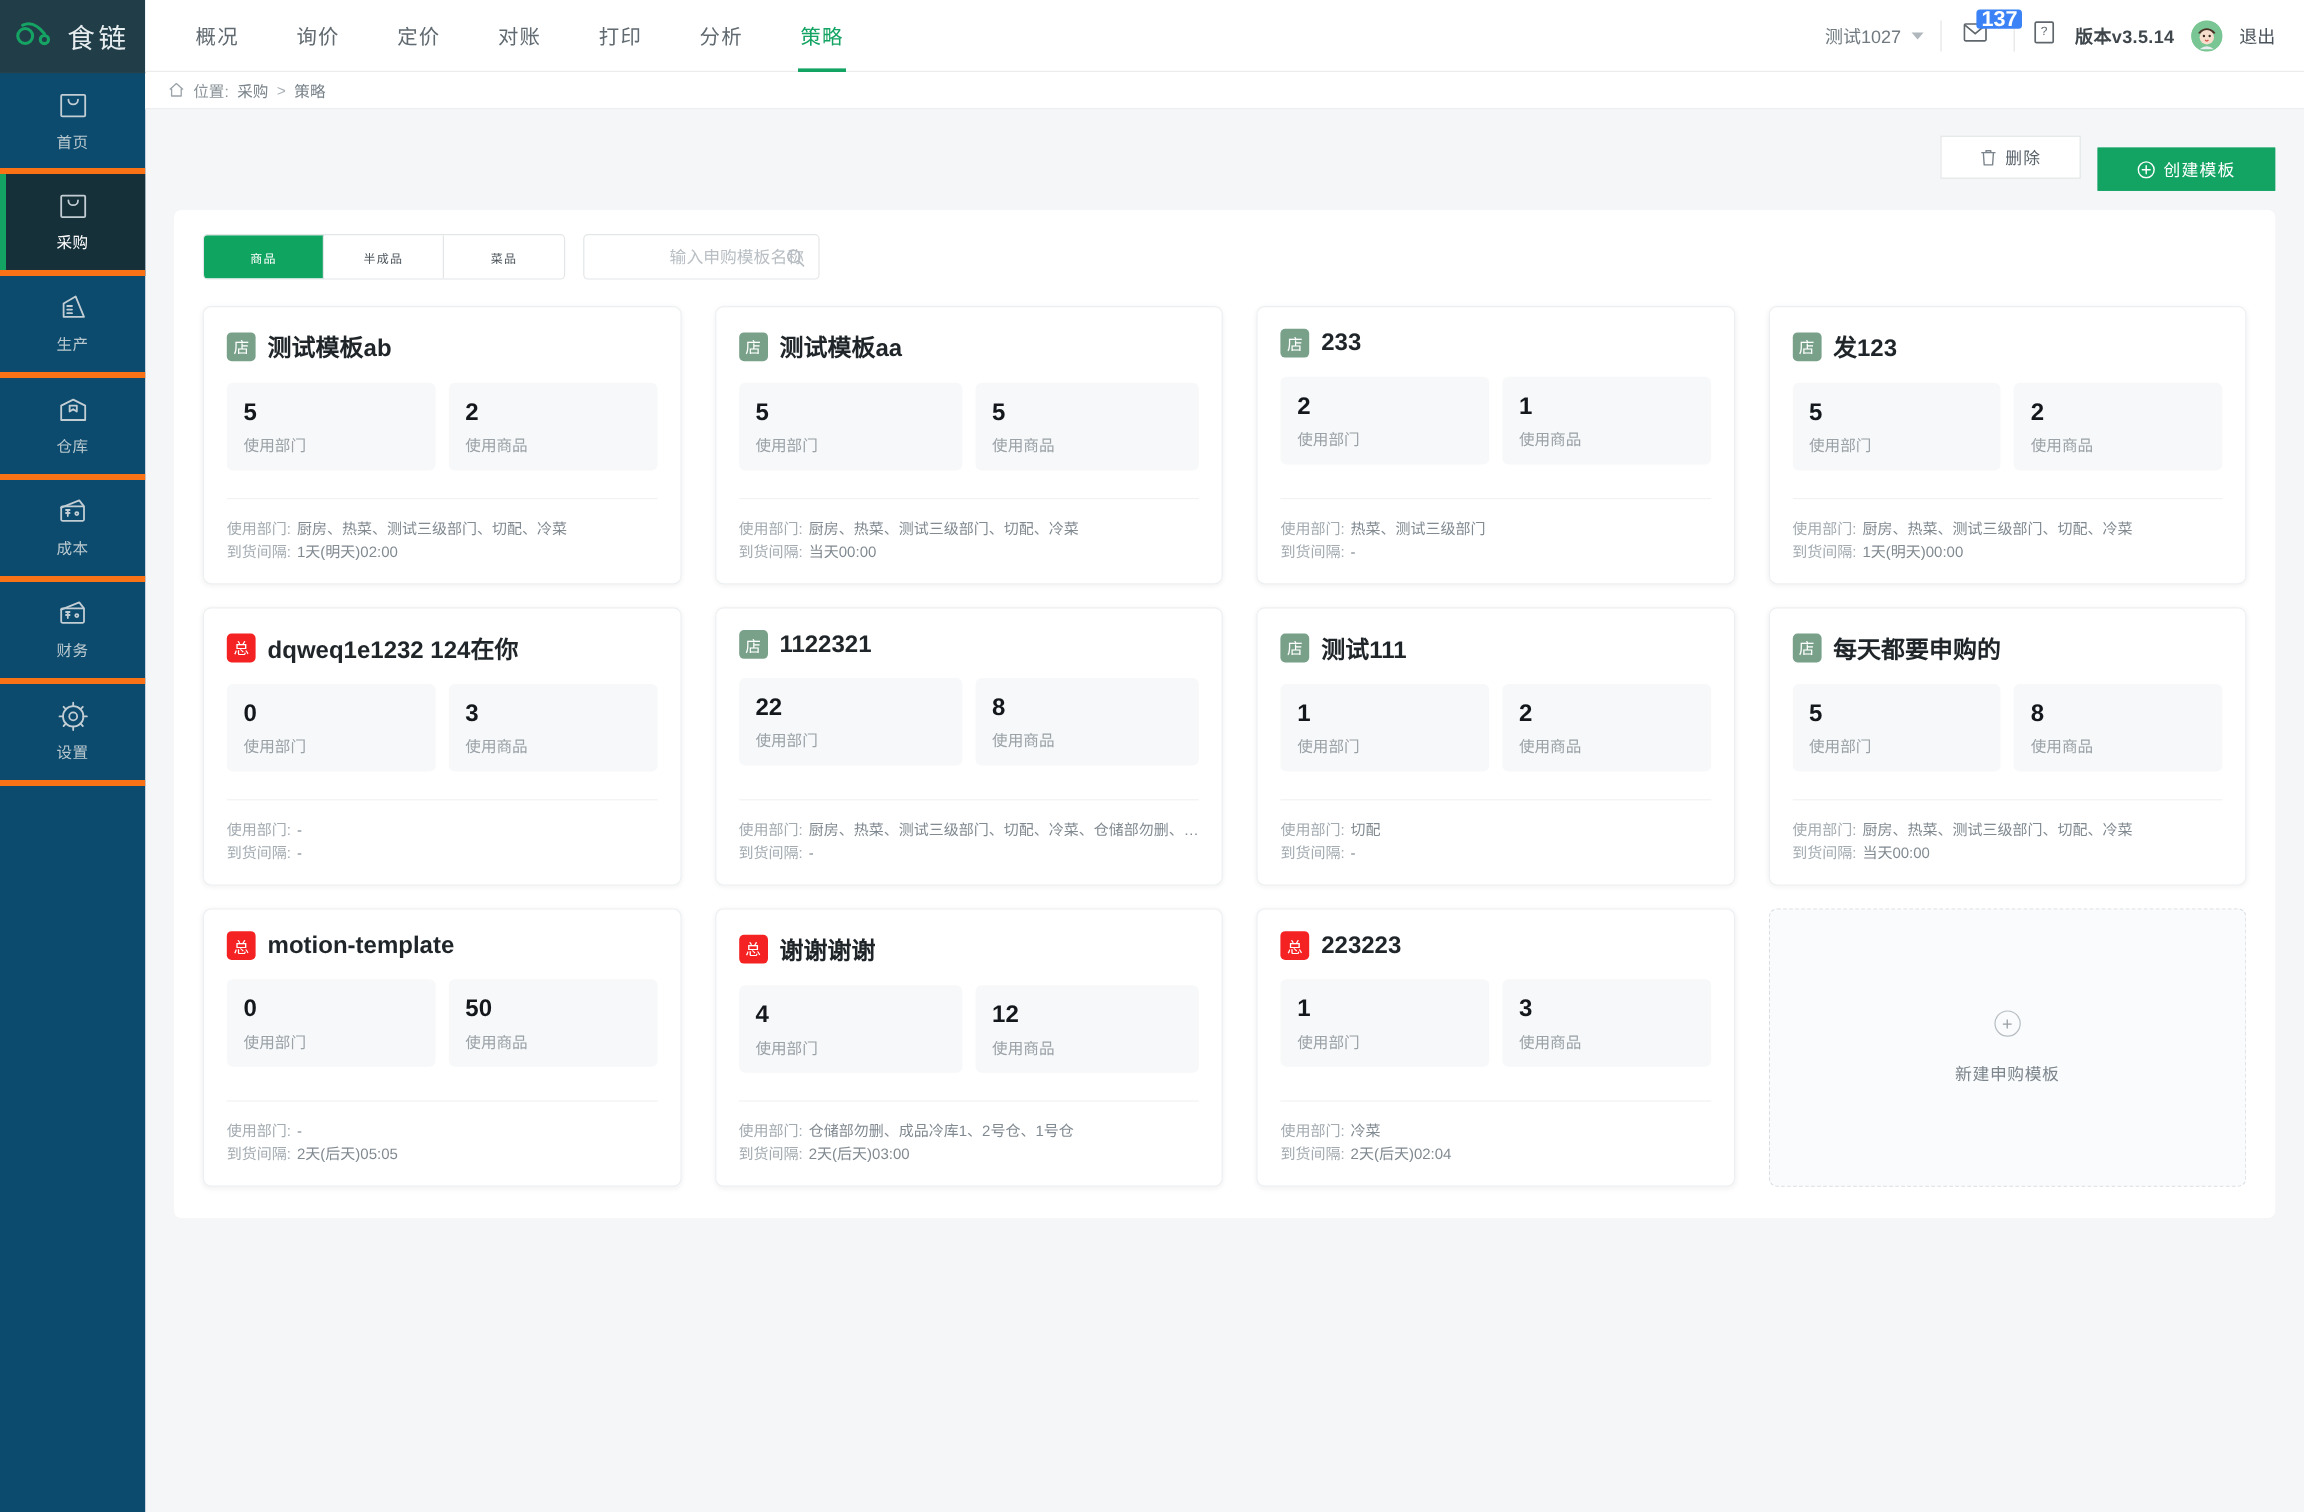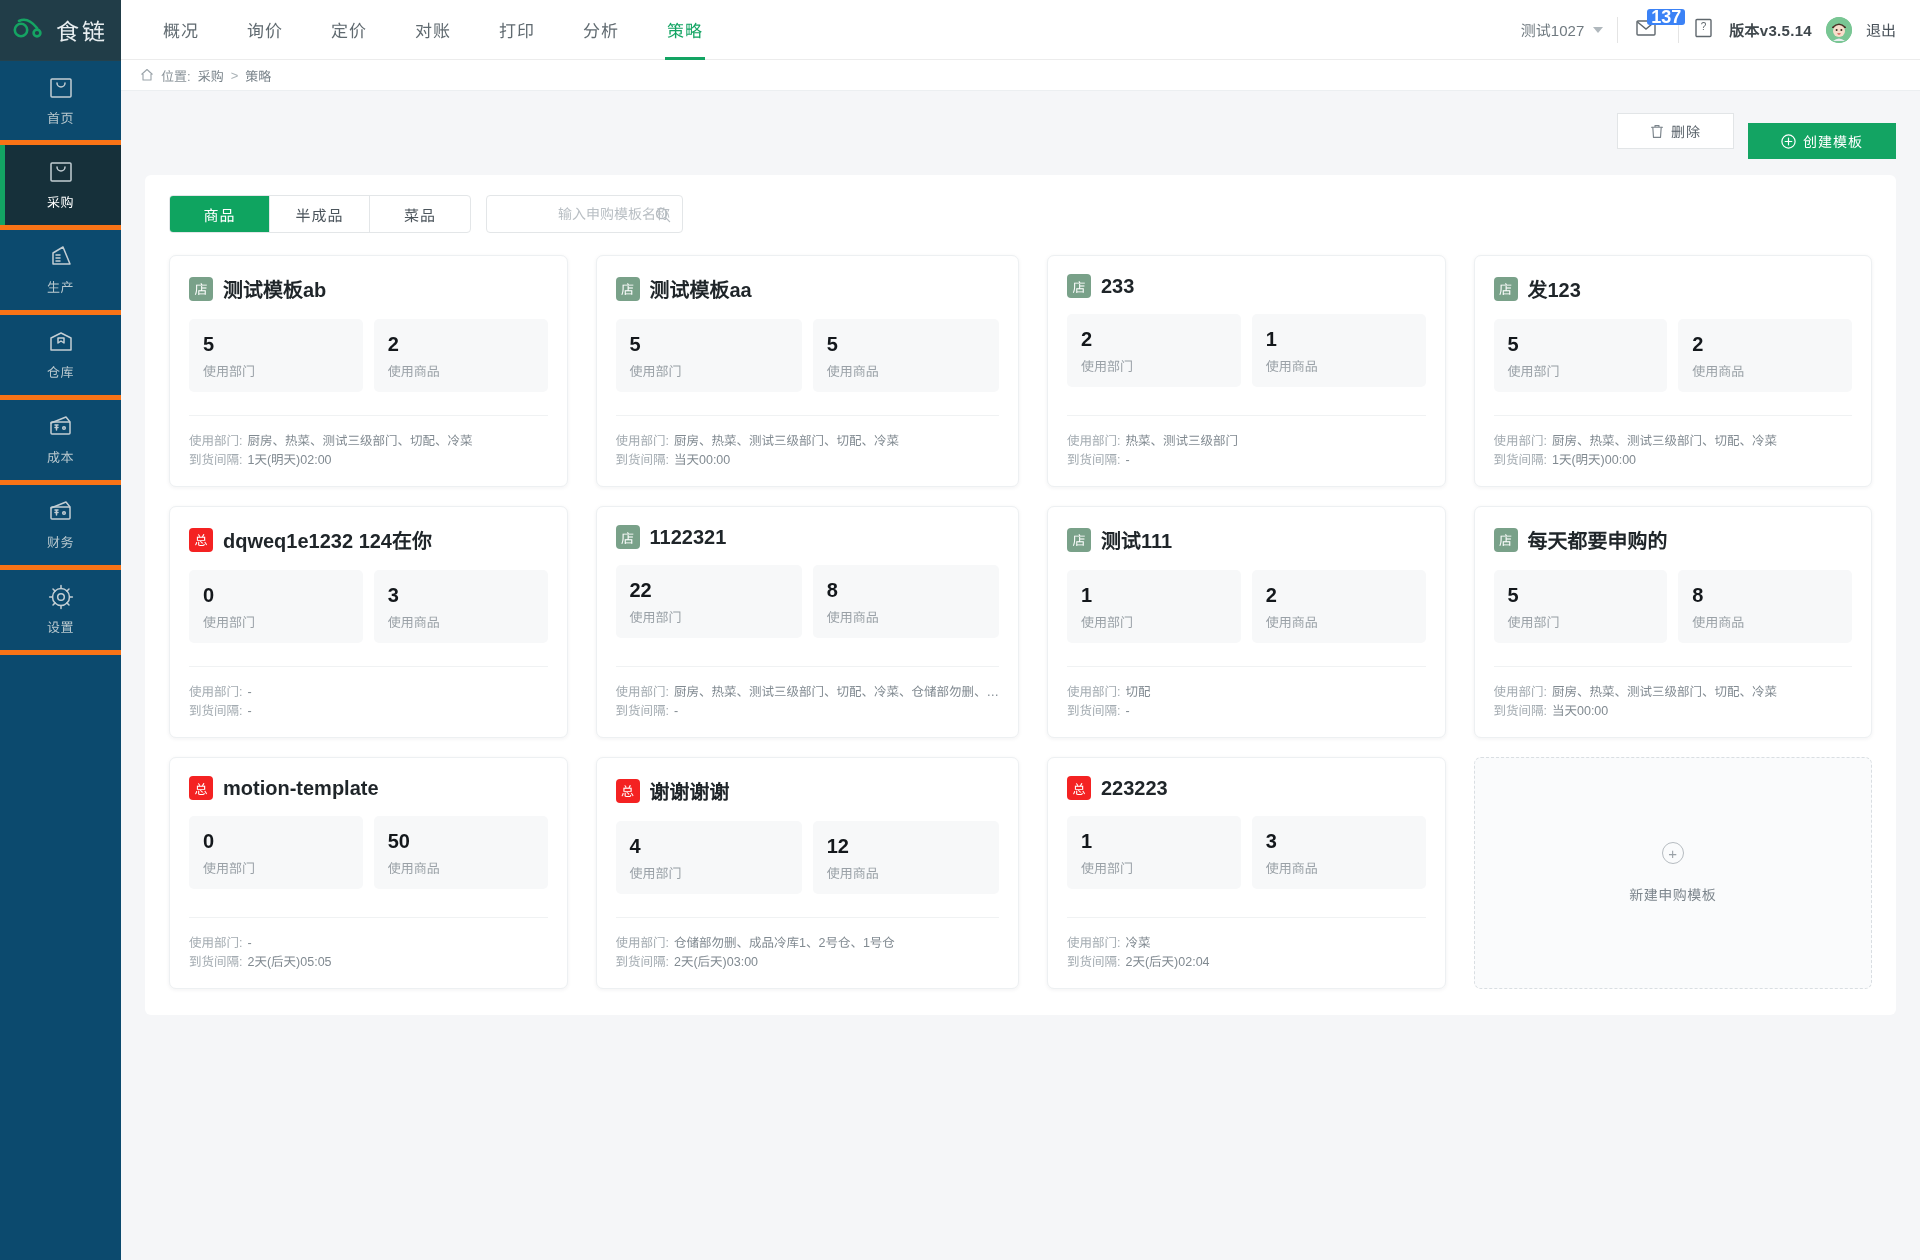--- a/index.html
+++ b/index.html
@@ -101,21 +101,21 @@
     background: #fff; border-radius: 6px; padding: 20px 24px 26px 24px;
     min-height: 250px;
   }
   .panel-head { display: flex; align-items: center; gap: 15px; margin-bottom: 22px; }
   .seg {
     display: flex; border: 1px solid #e3e6e8; border-radius: 4px; overflow: hidden;
     height: 38px;
   }
   .seg-item {
     min-width: 100px; display: flex; align-items: center; justify-content: center;
-    font-size: 15px; color: #4c555c; cursor: pointer; border-right: 1px solid #e3e6e8;
+    font-size: 10px; color: #4c555c; cursor: pointer; border-right: 1px solid #e3e6e8;
     letter-spacing: 1px; padding: 12px 16px;
   }
   .seg-item:last-child { border-right: none; }
   .seg-item.active { background: #0fa460; color: #fff; }
   .search {
     position: relative; width: 197px; height: 38px; border: 1px solid #e3e6e8;
     border-radius: 4px; display: flex; align-items: center; padding: 0 12px;
   }
   .search input {
     border: none; outline: none; font-size: 14px; color: #333; width: 100%;

